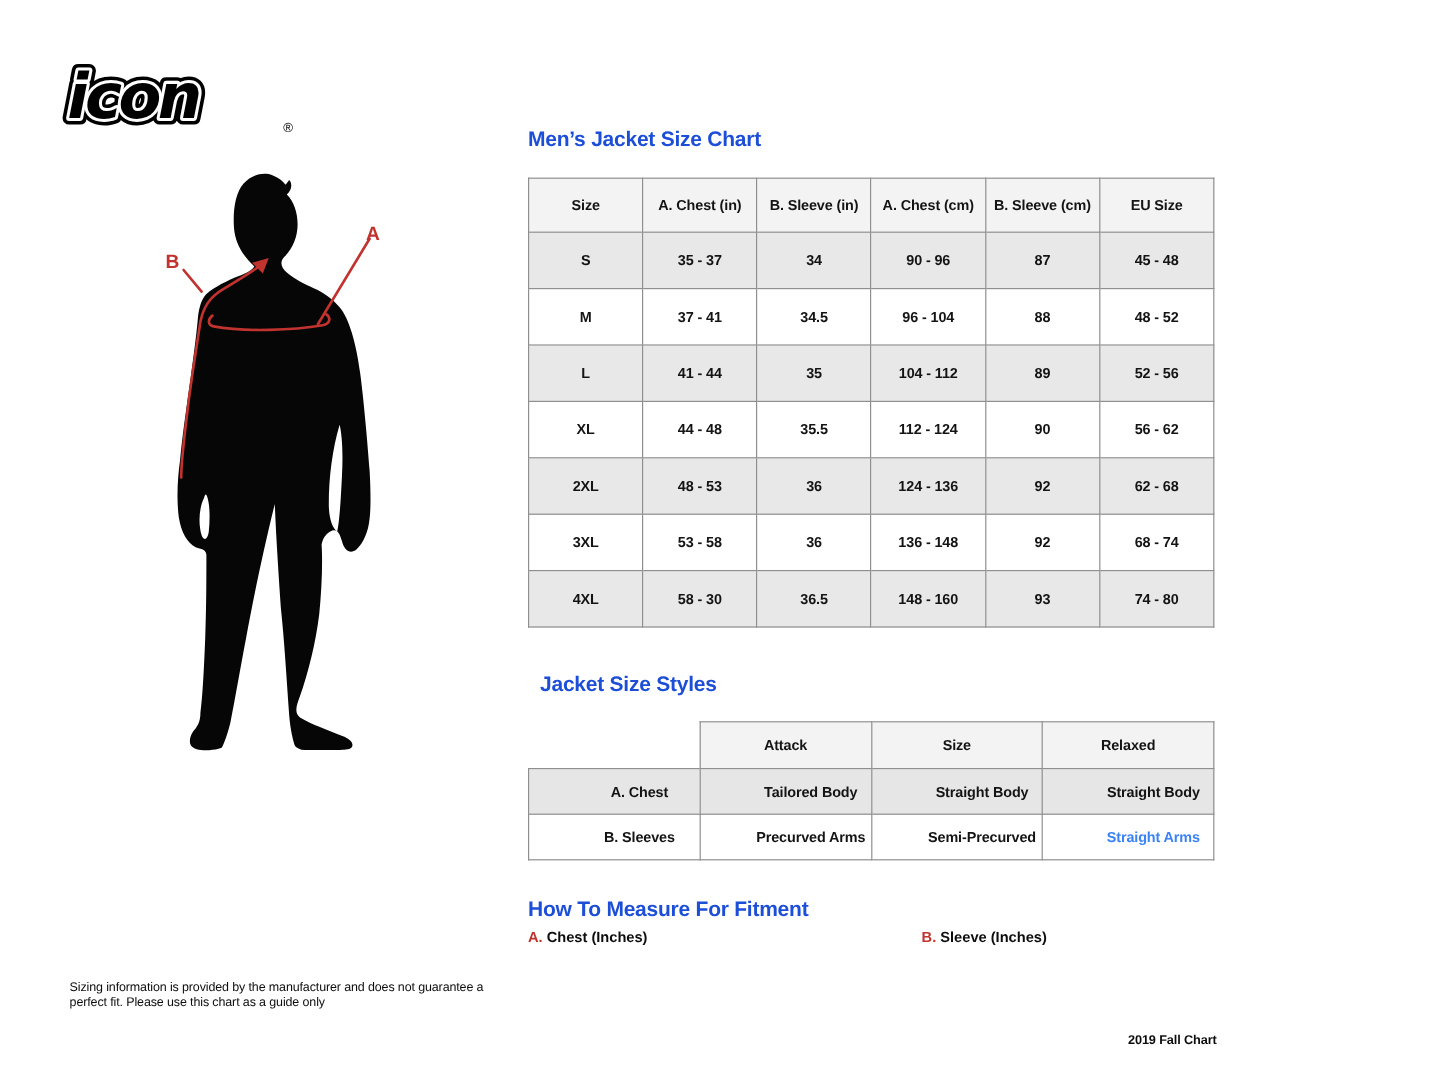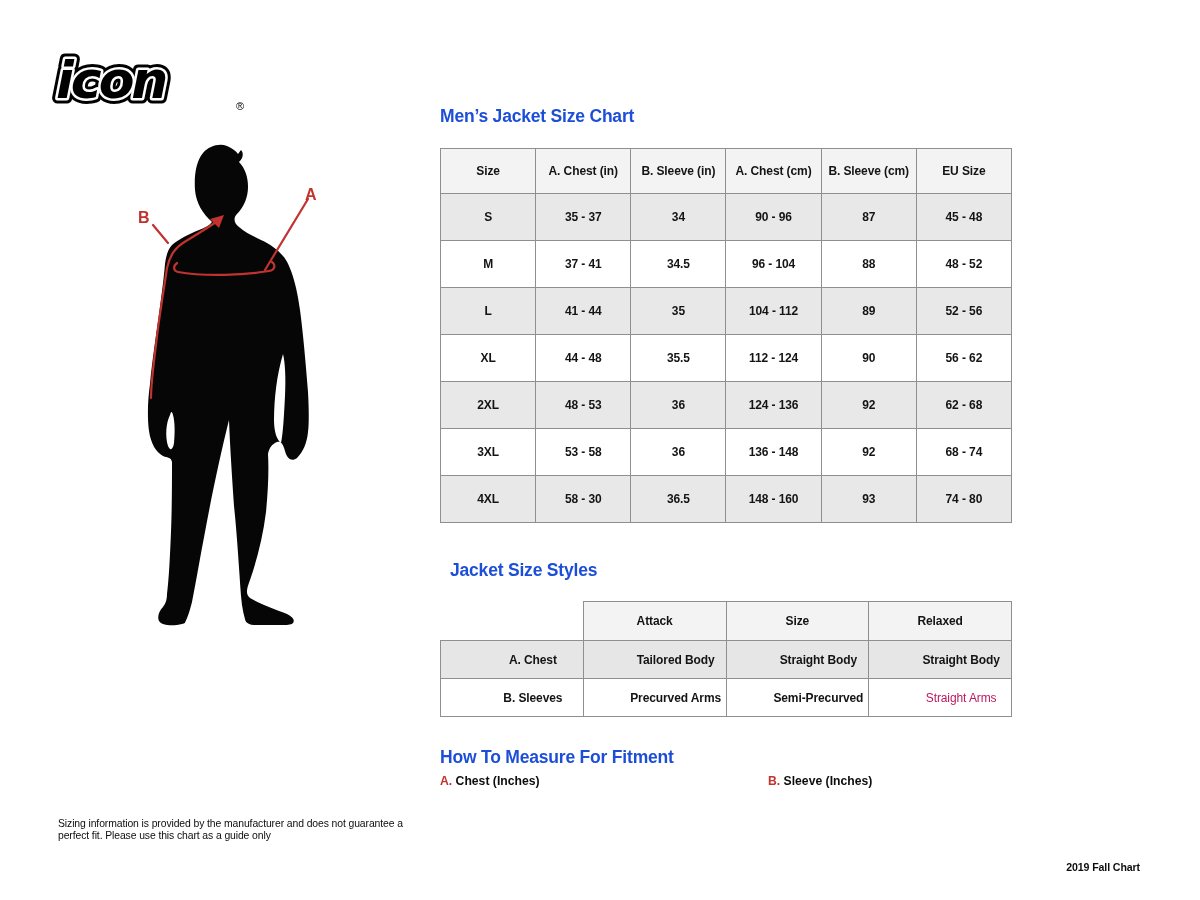--- a/index.html
+++ b/index.html
@@ -41,33 +41,33 @@
     text-align:center;vertical-align:middle;
     font-size:12px;letter-spacing:-0.1px;color:#141414;
   }
   #size-table th{height:45px;background:var(--head-shade);font-weight:700;}
   #size-table td{height:47px;font-weight:700;background:#fff;}
   #size-table tr.shade td{background:var(--row-shade);}
   #styles-table th{height:39px;background:var(--head-shade);font-weight:700;}
   #styles-table td{height:38px;font-weight:700;background:#fff;padding-left:42px;}
   #styles-table tr.shade td{background:#e6e6e6;}
   #styles-table .blank{border:none;background:transparent;}
-  #styles-table td.light{font-weight:400;color:#be185d;}
+  #styles-table td.light{font-weight:700;color:#3b82f6;}
 
   
   .howto-col{top:775px;line-height:13.7px;}
   #howto-a{left:440px;width:282px;}
   #howto-b{left:768px;width:302px;}
   .howto-head{font-size:12.2px;font-weight:700;margin-bottom:1px;}
   .howto-head .prefix{color:var(--accent-red);}
   .howto-body{font-size:11.6px;font-weight:700;letter-spacing:-0.15px;color:#121212;}
 
   
   #disclaimer{left:58px;top:818px;width:370px;font-size:10.4px;font-weight:400;line-height:12px;letter-spacing:-0.1px;}
-  #chart-version{left:940px;top:861px;width:200px;text-align:right;font-size:10.6px;font-weight:700;letter-spacing:-0.1px;}
+  #chart-version{left:940px;top:861px;width:200px;text-align:left;font-size:10.6px;font-weight:700;letter-spacing:-0.1px;}
 </style>
 </head>
 <body>
 
 <svg id="logo" class="abs" viewBox="0 0 230 72" aria-hidden="true">
   <g font-family="'DejaVu Sans','Liberation Sans',sans-serif" font-weight="bold" font-style="italic" font-size="52" letter-spacing="-3">
     <text x="6" y="50" fill="none" stroke="#000" stroke-width="11" stroke-linejoin="round">icon</text>
     <text x="6" y="50" fill="none" stroke="#fff" stroke-width="5" stroke-linejoin="round">icon</text>
     <text x="6" y="50" fill="#000">icon</text>
   </g>

